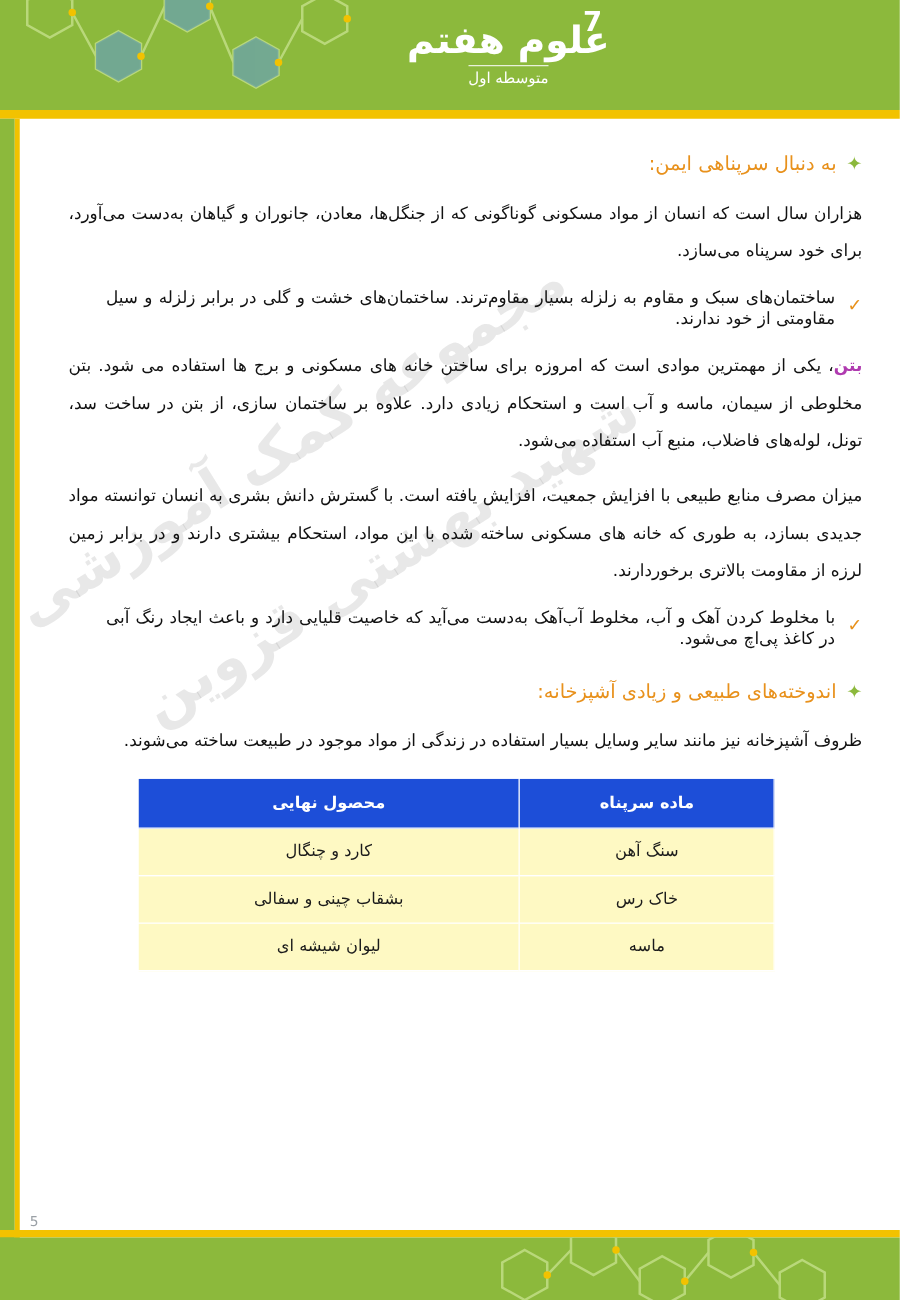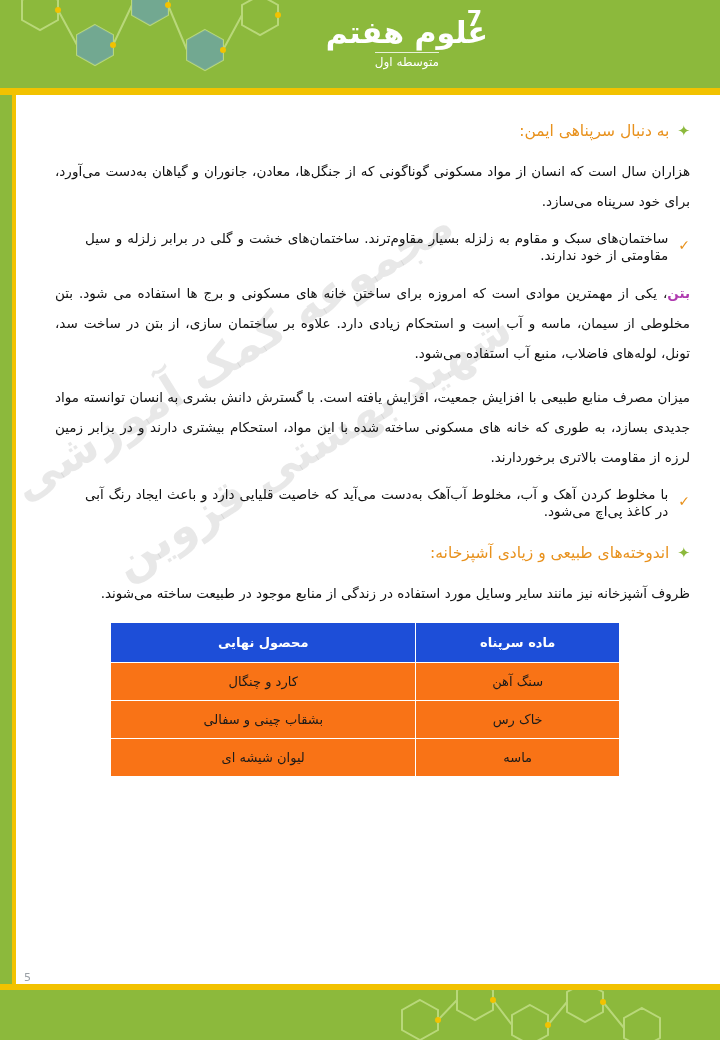--- a/index.html
+++ b/index.html
@@ -212,21 +212,21 @@
   }
   table.data-table th {
     background: #1d4ed8;
     color: #ffffff;
     font-weight: bold;
     padding: 12px 6px;
     border: 1px solid #ffffff;
     text-align: center;
   }
   table.data-table td {
-    background: #f97316;
+    background: #fef9c3;
     color: #1a1a1a;
     padding: 11px 6px;
     border: 1px solid #ffffff;
     text-align: center;
   }
 </style>
 </head>
 <body>
 
 <div class="header">
@@ -291,21 +291,21 @@
   <div class="check-row indent-left">
     <span class="check-mark">✓</span>
     <span class="check-text">با مخلوط کردن آهک و آب، مخلوط آب‌آهک به‌دست می‌آید که خاصیت قلیایی دارد و باعث ایجاد رنگ آبی در کاغذ پی‌اچ می‌شود.</span>
   </div>
 
   <div class="heading-row" style="margin-top:22px;">
     <span class="bullet-diamond">✦</span>
     <span class="heading-text">اندوخته‌های طبیعی و زیادی آشپزخانه:</span>
   </div>
 
-  <p class="para">ظروف آشپزخانه نیز مانند سایر وسایل مورد استفاده در زندگی از منابع موجود در طبیعت ساخته می‌شوند.</p>
+  <p class="para">ظروف آشپزخانه نیز مانند سایر وسایل بسیار استفاده در زندگی از مواد موجود در طبیعت ساخته می‌شوند.</p>
 
   <div class="tbl-wrap">
     <table class="data-table">
       <thead>
         <tr>
           <th>ماده سرپناه</th>
           <th>محصول نهایی</th>
         </tr>
       </thead>
       <tbody>

